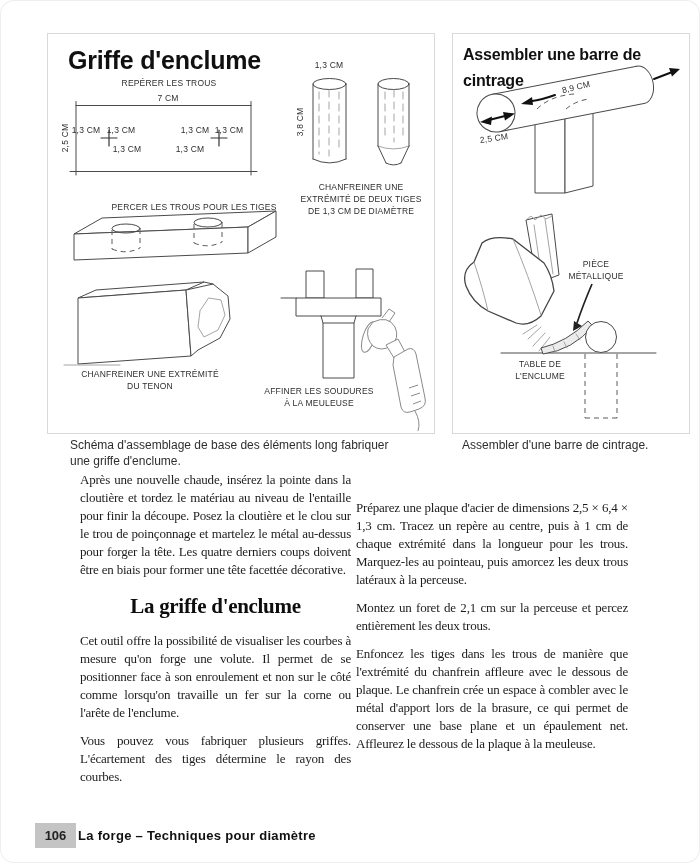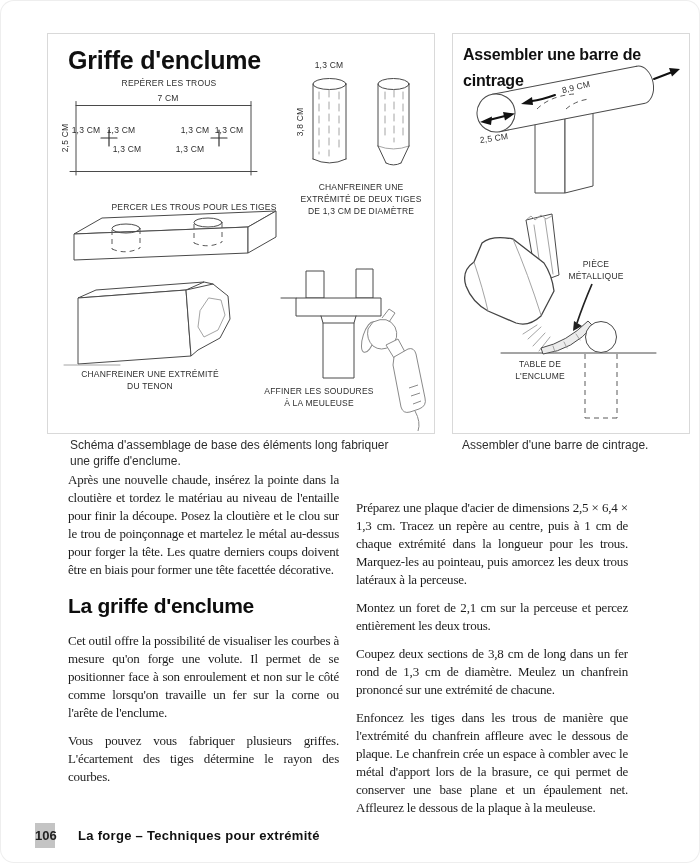--- a/index.html
+++ b/index.html
@@ -11,27 +11,27 @@
   .panel-right{left:452px;top:33px;width:236px;height:399px;}
   .fig-title{position:absolute;font-weight:bold;color:#101010;letter-spacing:-0.2px;}
   .fig-title-left{left:20px;top:12px;font-size:25px;}
   .fig-title-right{left:10px;top:8px;font-size:16px;line-height:26px;width:185px;}
   .fig-svg{position:absolute;left:0;top:0;width:100%;height:100%;}
   .caption{position:absolute;font-size:12px;line-height:16px;color:#2e2e2e;}
   .caption-left{left:70px;top:437px;width:320px;}
   .caption-right{left:462px;top:437px;width:226px;}
   .col{position:absolute;top:471px;font-family:"Liberation Serif",serif;
        font-size:13px;line-height:18px;letter-spacing:-0.2px;text-align:justify;color:#1c1c1c;}
-  .col-left{left:68px;width:271px;}
+  .col-left{left:80px;width:271px;}
   .col-right{left:356px;width:272px;margin-top:28px;}
   .col p{margin:0 0 10px 0;}
-  .col h2{font-family:Liberation Sans, sans-serif;font-size:21px;line-height:24px;
-          letter-spacing:-0.3px;margin:15px 0 14px 0;color:#0d0d0d;text-align:left;}
+  .col h2{font-family:Liberation Serif, serif;font-size:21px;line-height:24px;
+          letter-spacing:-0.3px;margin:15px 0 14px 0;color:#0d0d0d;text-align:center;}
   .footer{position:absolute;left:0;top:823px;width:100%;height:25px;}
-  .pagenum{position:absolute;left:35px;top:0;width:20px;height:25px;background:#c4c4c4;
+  .pagenum{position:absolute;left:35px;top:0;width:41px;height:25px;background:#c4c4c4;
            color:#222;font-weight:bold;font-size:13px;line-height:25px;text-align:center;}
   .booktitle{position:absolute;left:78px;top:0;height:25px;line-height:25px;
              font-weight:bold;font-size:13px;letter-spacing:0.3px;color:#111;}
   
   .sk{fill:none;stroke:#4a4a4a;stroke-width:1;stroke-linecap:round;}
   .sk2{fill:none;stroke:#333;stroke-width:1.2;stroke-linecap:round;}
   .skf{fill:#fff;stroke:#4a4a4a;stroke-width:1;stroke-linejoin:round;}
   .skf2{fill:#fff;stroke:#444;stroke-width:1.3;stroke-linejoin:round;}
   .skd{fill:none;stroke:#5a5a5a;stroke-width:1;stroke-dasharray:5 4;}
   .lt{fill:none;stroke:#9a9a9a;stroke-width:0.9;stroke-linecap:round;}
@@ -180,22 +180,21 @@
 
   <div class="col col-left">
     <p>Après une nouvelle chaude, insérez la pointe dans la cloutière et tordez le matériau au niveau de l'entaille pour finir la découpe. Posez la cloutière et le clou sur le trou de poinçonnage et martelez le métal au-dessus pour forger la tête. Les quatre derniers coups doivent être en biais pour former une tête facettée décorative.</p>
     <h2>La griffe d'enclume</h2>
     <p>Cet outil offre la possibilité de visualiser les courbes à mesure qu'on forge une volute. Il permet de se positionner face à son enroulement et non sur le côté comme lorsqu'on travaille un fer sur la corne ou l'arête de l'enclume.</p>
     <p>Vous pouvez vous fabriquer plusieurs griffes. L'écartement des tiges détermine le rayon des courbes.</p>
   </div>
   <div class="col col-right">
     <p>Préparez une plaque d'acier de dimensions 2,5 × 6,4 × 1,3 cm. Tracez un repère au centre, puis à 1 cm de chaque extrémité dans la longueur pour les trous. Marquez-les au pointeau, puis amorcez les deux trous latéraux à la perceuse.</p>
     <p>Montez un foret de 2,1 cm sur la perceuse et percez entièrement les deux trous.</p>
-    <p>Coupez deux sections de 3,8 cm de long dans un fer rond de 1,3 cm de diamètre. Meulez un chanfrein prononcé sur une extrémité de chacune.</p>
     <p>Enfoncez les tiges dans les trous de manière que l'extrémité du chanfrein affleure avec le dessous de plaque. Le chanfrein crée un espace à combler avec le métal d'apport lors de la brasure, ce qui permet de conserver une base plane et un épaulement net. Affleurez le dessous de la plaque à la meuleuse.</p>
   </div>
 
   <div class="footer">
     <div class="pagenum">106</div>
-    <div class="booktitle">La forge – Techniques pour extrémité</div>
+    <div class="booktitle">La forge – Techniques pour diamètre</div>
   </div>
 
 </div>
 
 </body></html>

